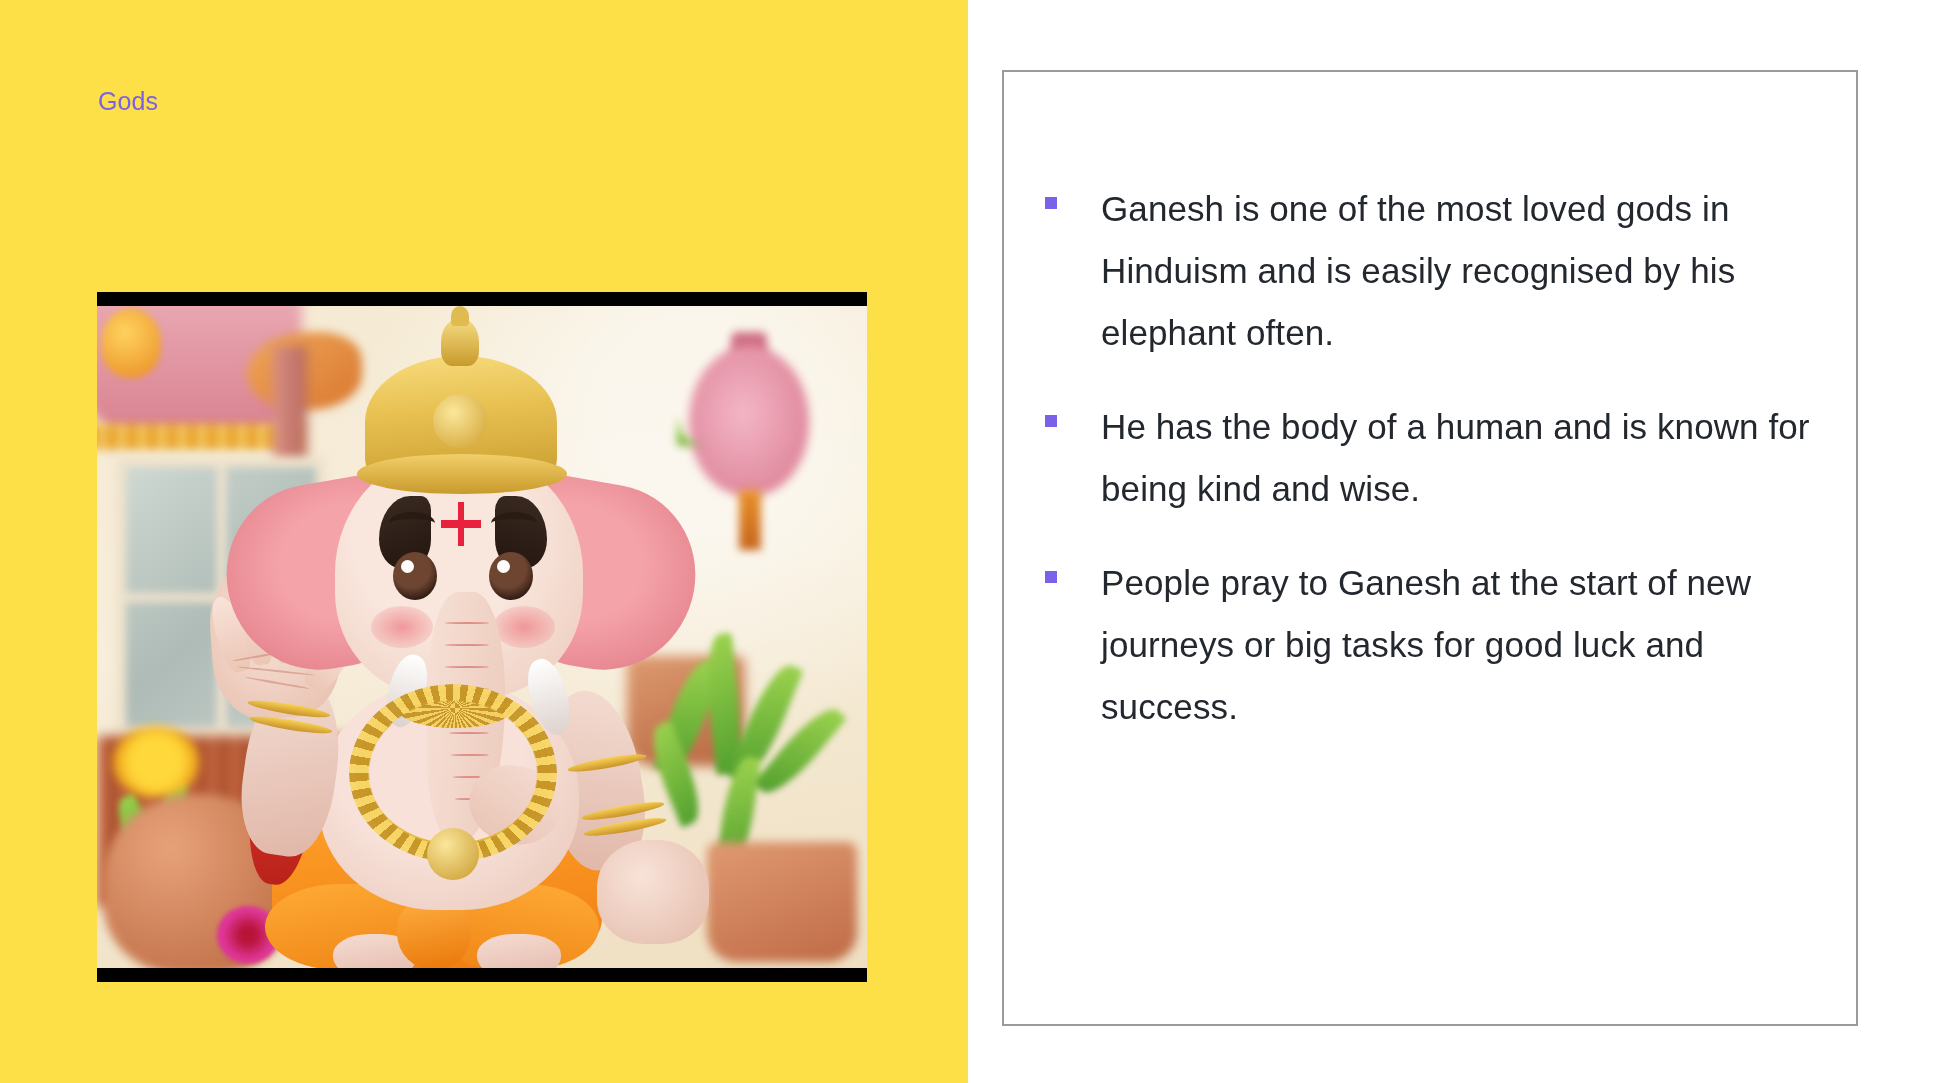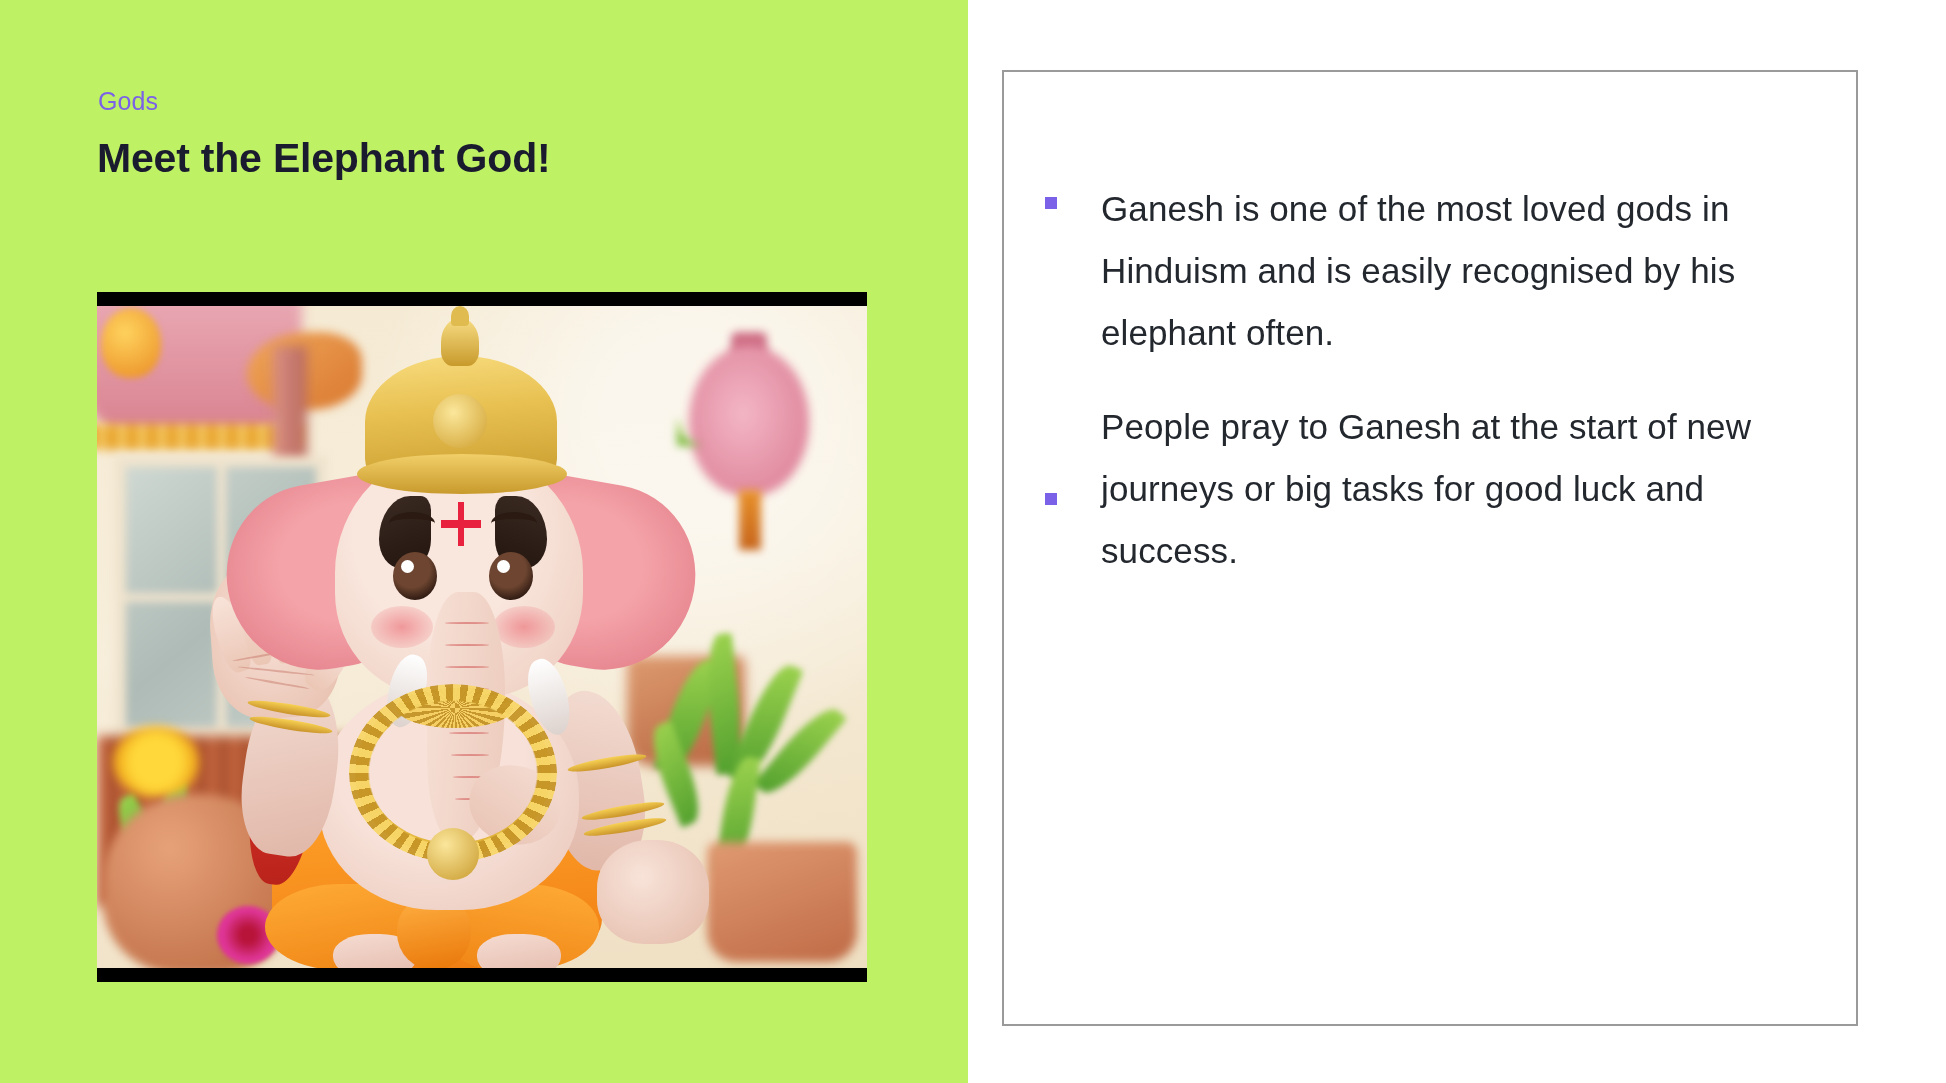--- a/index.html
+++ b/index.html
@@ -15,21 +15,21 @@
     font-family: "Liberation Sans", sans-serif;
   }
 
   
   #left-panel {
     position: absolute;
     left: 0;
     top: 0;
     width: 968px;
     height: 1083px;
-    background: #bef264;
+    background: #fde047;
   }
 
   #eyebrow {
     position: absolute;
     left: 98px;
     top: 86px;
     font-size: 25px;
     line-height: 30px;
     color: #7b61e8;
     font-weight: 400;
@@ -518,21 +518,21 @@
     position: absolute;
     left: 1045px;
     top: 178px;
     width: 790px;
   }
   .bullet-item {
     display: flex;
     align-items: flex-start;
     margin-bottom: 32px;
   }
-  .bullet-item:last-child { margin-bottom: 0; align-items: center; }
+  .bullet-item:last-child { margin-bottom: 0; }
   .bullet-marker {
     flex: 0 0 auto;
     width: 12px;
     height: 12px;
     background: #7b61e8;
     margin-top: 19px;
     margin-right: 44px;
   }
   .bullet-text {
     flex: 1 1 auto;
@@ -543,21 +543,20 @@
     letter-spacing: 0.1px;
   }
 </style>
 </head>
 <body>
 
 <div id="left-panel">
 
   <div id="eyebrow">Gods</div>
 
-  <div id="page-title">Meet the Elephant God!</div>
 
   <div id="illustration-frame">
     <div id="illustration">
 
       <div class="bg-awning"></div>
       <div class="bg-awning-fringe"></div>
       <div class="bg-lamp-left"></div>
       <div class="bg-gourd"></div>
       <div class="bg-pillar"></div>
       <div class="bg-window"></div>
@@ -676,20 +675,24 @@
 
 <div id="bullet-box"></div>
 
 <div id="bullet-list">
 
   <div class="bullet-item">
     <span class="bullet-marker"></span>
     <span class="bullet-text">Ganesh is one of the most loved gods in Hinduism and is easily recognised by his elephant often.</span>
   </div>
 
+  <div class="bullet-item">
+    <span class="bullet-marker"></span>
+    <span class="bullet-text">He has the body of a human and is known for being kind and wise.</span>
+  </div>
 
 
   <div class="bullet-item">
     <span class="bullet-marker"></span>
     <span class="bullet-text">People pray to Ganesh at the start of new journeys or big tasks for good luck and success.</span>
   </div>
 
 </div>
 
 </body></html>

